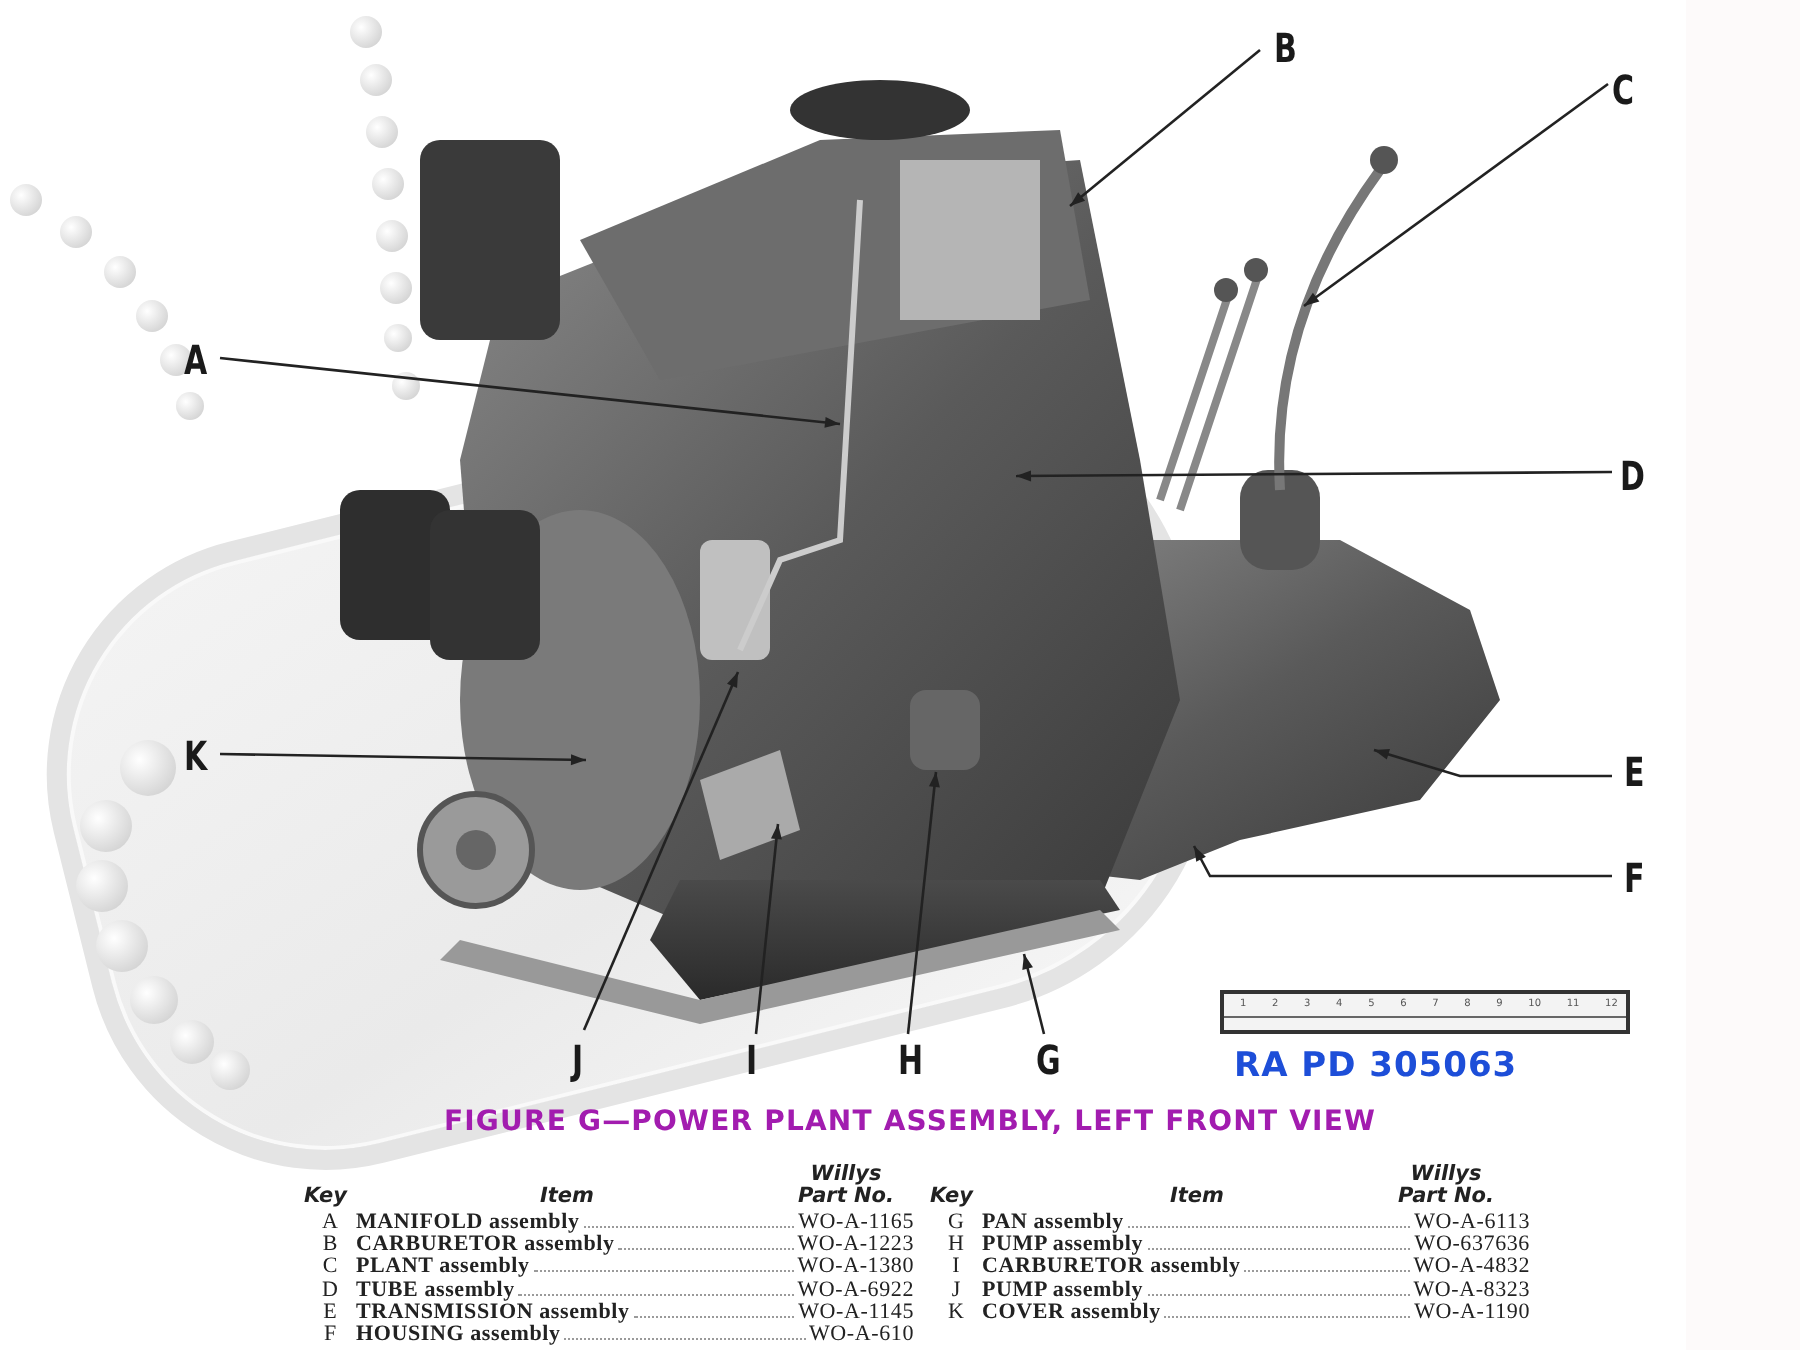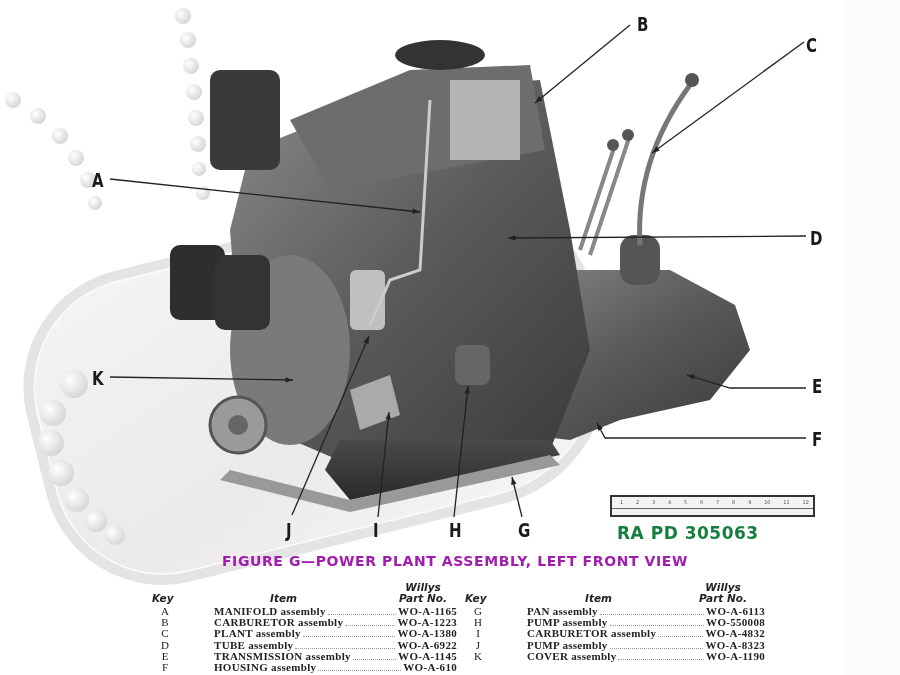--- a/index.html
+++ b/index.html
@@ -39,42 +39,42 @@
   .ruler {
     position: absolute; left: 610px; top: 495px; width: 205px; height: 22px;
     border: 2px solid #333; background: #f3f3f3; box-sizing: border-box;
   }
   .ruler-ticks { position: absolute; left: 8px; right: 4px; top: 2px; display: flex; justify-content: space-between;
     font-family: "DejaVu Sans", sans-serif; font-size: 5px; color: #555; }
   .ruler-line { position: absolute; left: 0; right: 0; top: 11px; border-top: 1px solid #666; }
 
   .plate-id {
     position: absolute; left: 617px; top: 523px;
-    font-family: "DejaVu Sans", sans-serif; font-weight: bold; font-size: 17px; color: #15803d;
+    font-family: "DejaVu Sans", sans-serif; font-weight: bold; font-size: 17px; color: #1d4ed8;
     letter-spacing: 0.5px;
   }
   .figure-caption {
     position: absolute; left: 0; width: 900px; top: 553px; text-align: center;
     font-family: "DejaVu Sans", sans-serif; font-weight: bold; font-size: 14px; color: #a21caf;
     letter-spacing: 0.6px; padding-left: 10px; box-sizing: border-box;
   }
 
   
   .parts-table { position: absolute; top: 578px; font-size: 11px; color: #222; }
   .parts-table.left { left: 152px; width: 305px; }
   .parts-table.right { left: 465px; width: 300px; }
   .pt-head { position: relative; height: 28px; font-family: "DejaVu Sans", sans-serif; font-style: italic; font-weight: bold; font-size: 10.5px; }
   .pt-head .h-key { position: absolute; left: 0; bottom: 2px; }
   .pt-head .h-item { position: absolute; bottom: 2px; }
   .pt-head .h-part { position: absolute; right: 0; bottom: 2px; text-align: center; line-height: 11px; }
   .pt-row { display: flex; align-items: baseline; height: 11.2px; line-height: 11.2px; }
   .pt-row .key { width: 26px; text-align: center; }
-  .pt-row .item { white-space: nowrap; font-weight: bold; letter-spacing: 0.3px; margin-left: 36px; }
+  .pt-row .item { white-space: nowrap; font-weight: bold; letter-spacing: 0.3px; }
   .pt-row .dots { flex: 1; border-bottom: 1px dotted #9a9a9a; margin: 0 2px; height: 7px; }
-  .pt-row .part { white-space: nowrap; font-weight: bold; letter-spacing: 0.3px; }
+  .pt-row .part { white-space: nowrap; font-weight: normal; letter-spacing: 0.3px; }
 </style>
 </head>
 <body>
 
 <div class="page-edge"></div>
 
 <div>
   <div class="dogtag"></div>
   <div id="beads">
       <div class="bead" style="left: 175px; top: 8px; width: 16px; height: 16px;"></div>
@@ -276,21 +276,21 @@
       <div class="pt-row">
         <span class="key">G</span>
         <span class="item">PAN assembly</span>
         <span class="dots"></span>
         <span class="part">WO-A-6113</span>
       </div>
       <div class="pt-row">
         <span class="key">H</span>
         <span class="item">PUMP assembly</span>
         <span class="dots"></span>
-        <span class="part">WO-550008</span>
+        <span class="part">WO-637636</span>
       </div>
       <div class="pt-row">
         <span class="key">I</span>
         <span class="item">CARBURETOR assembly</span>
         <span class="dots"></span>
         <span class="part">WO-A-4832</span>
       </div>
       <div class="pt-row">
         <span class="key">J</span>
         <span class="item">PUMP assembly</span>

